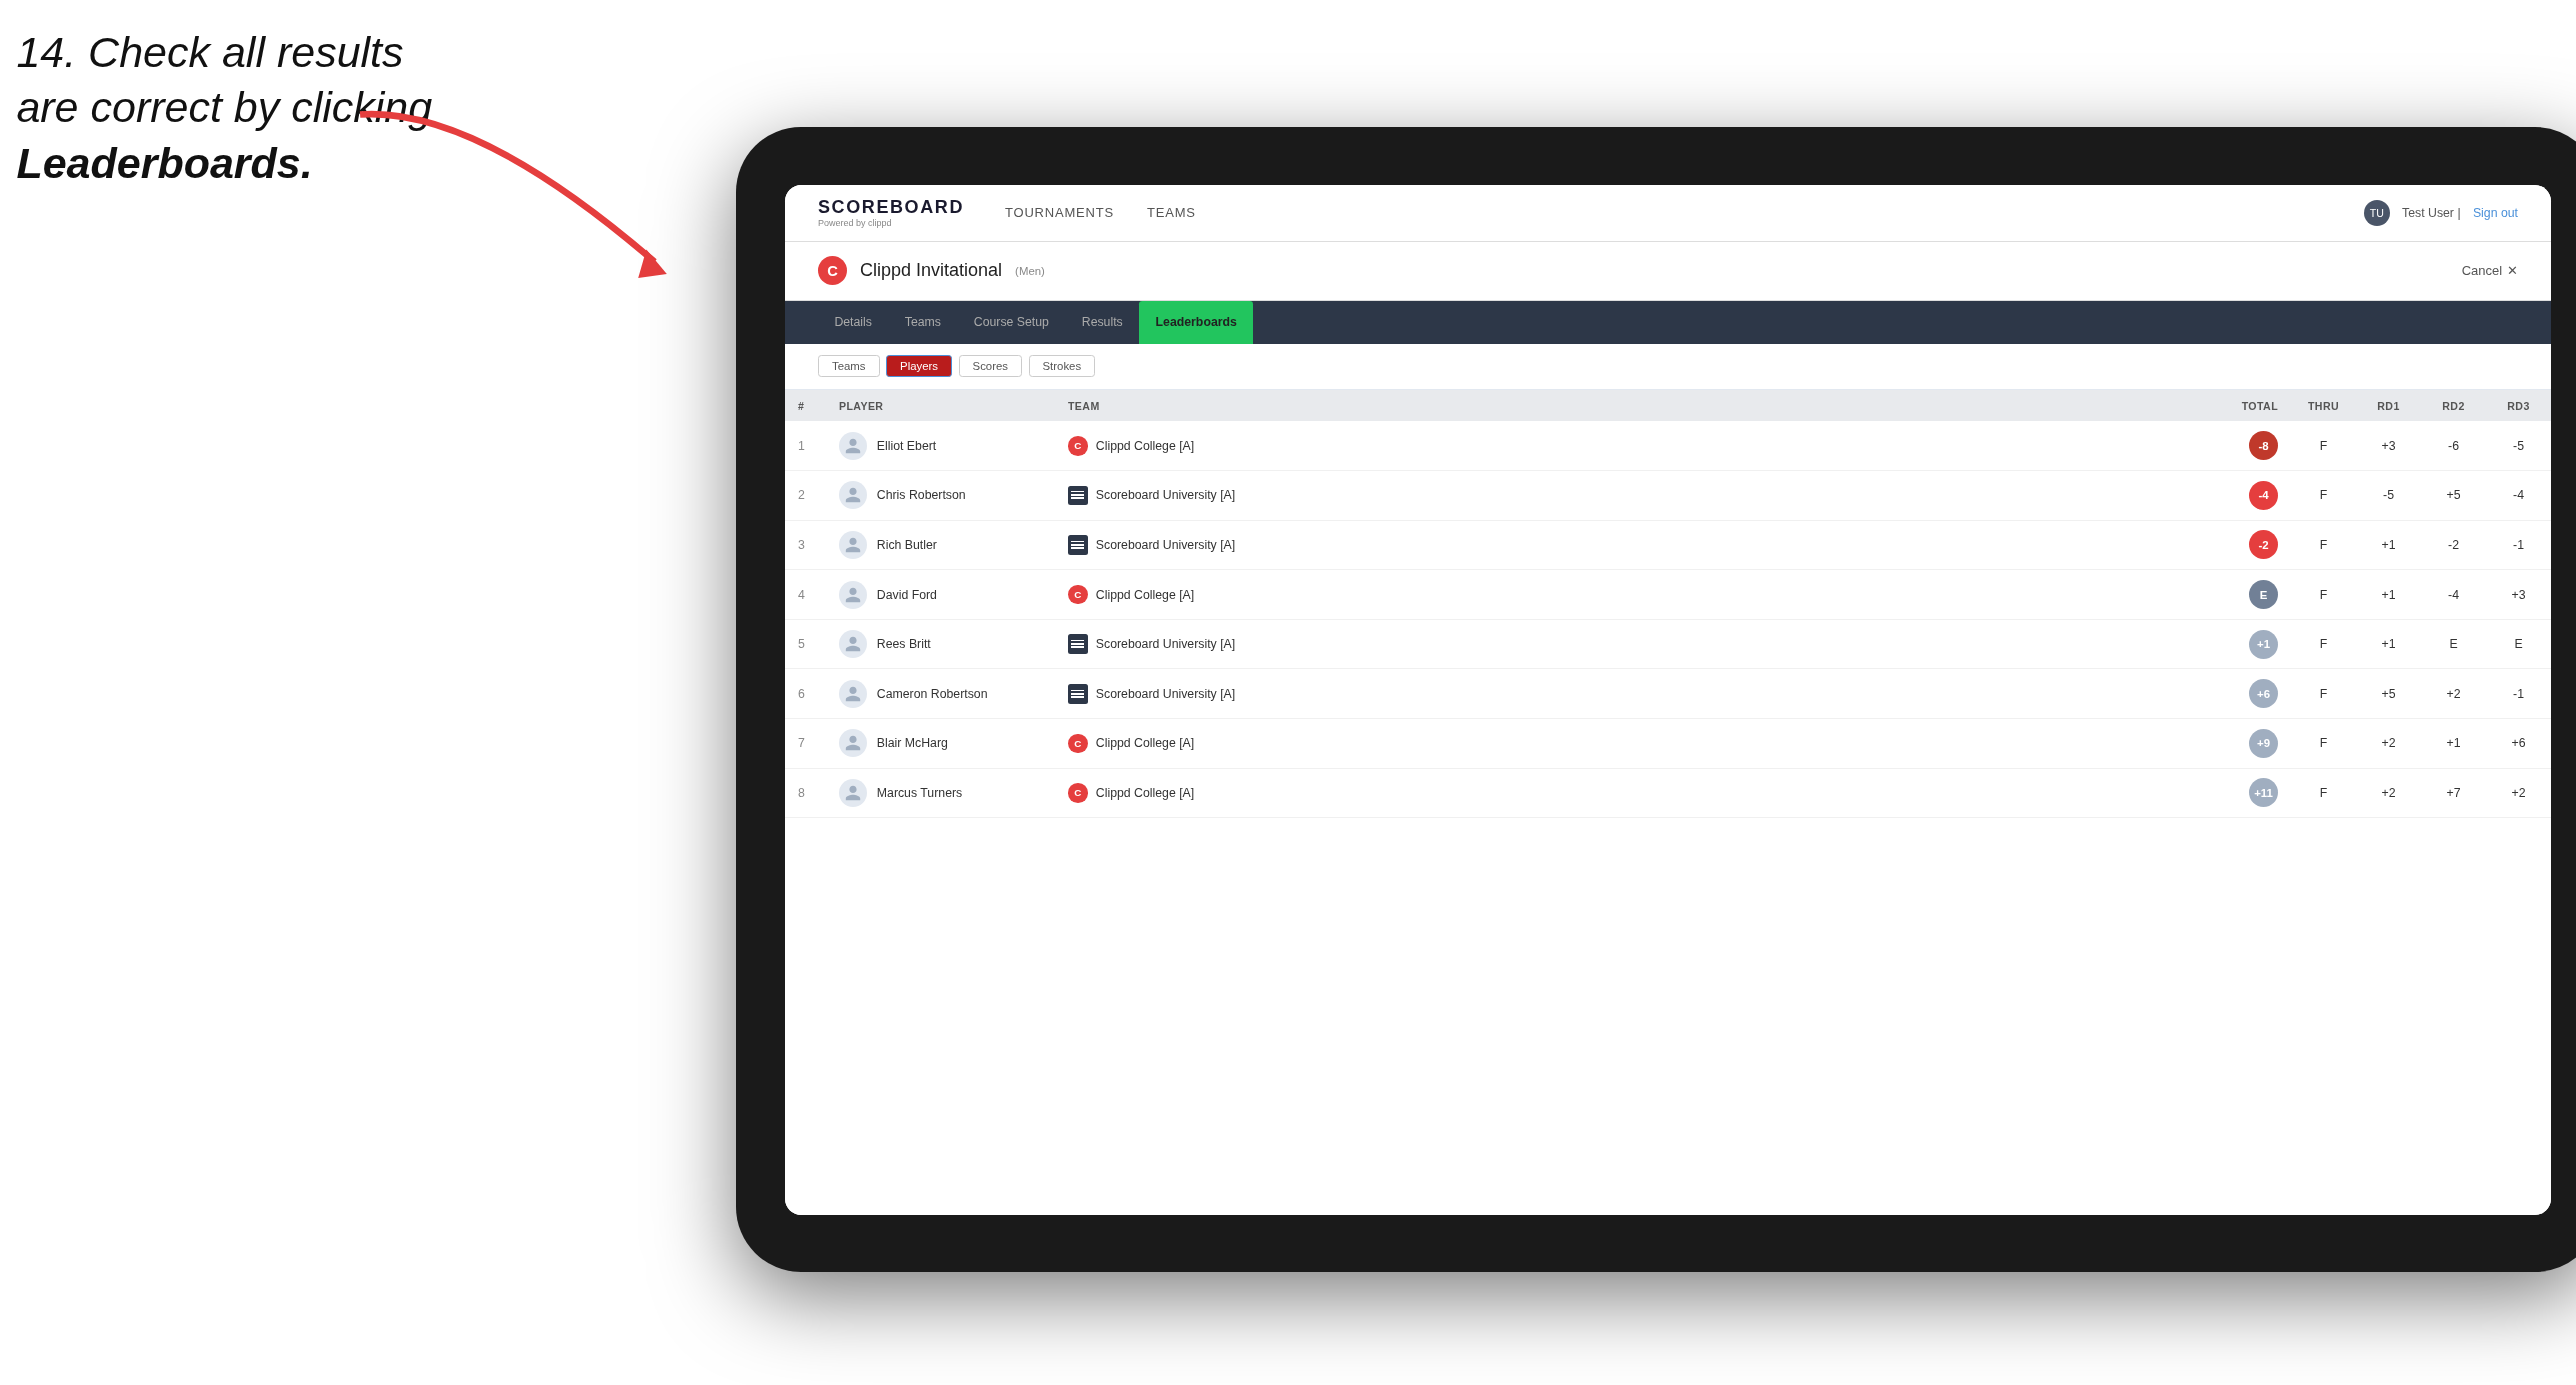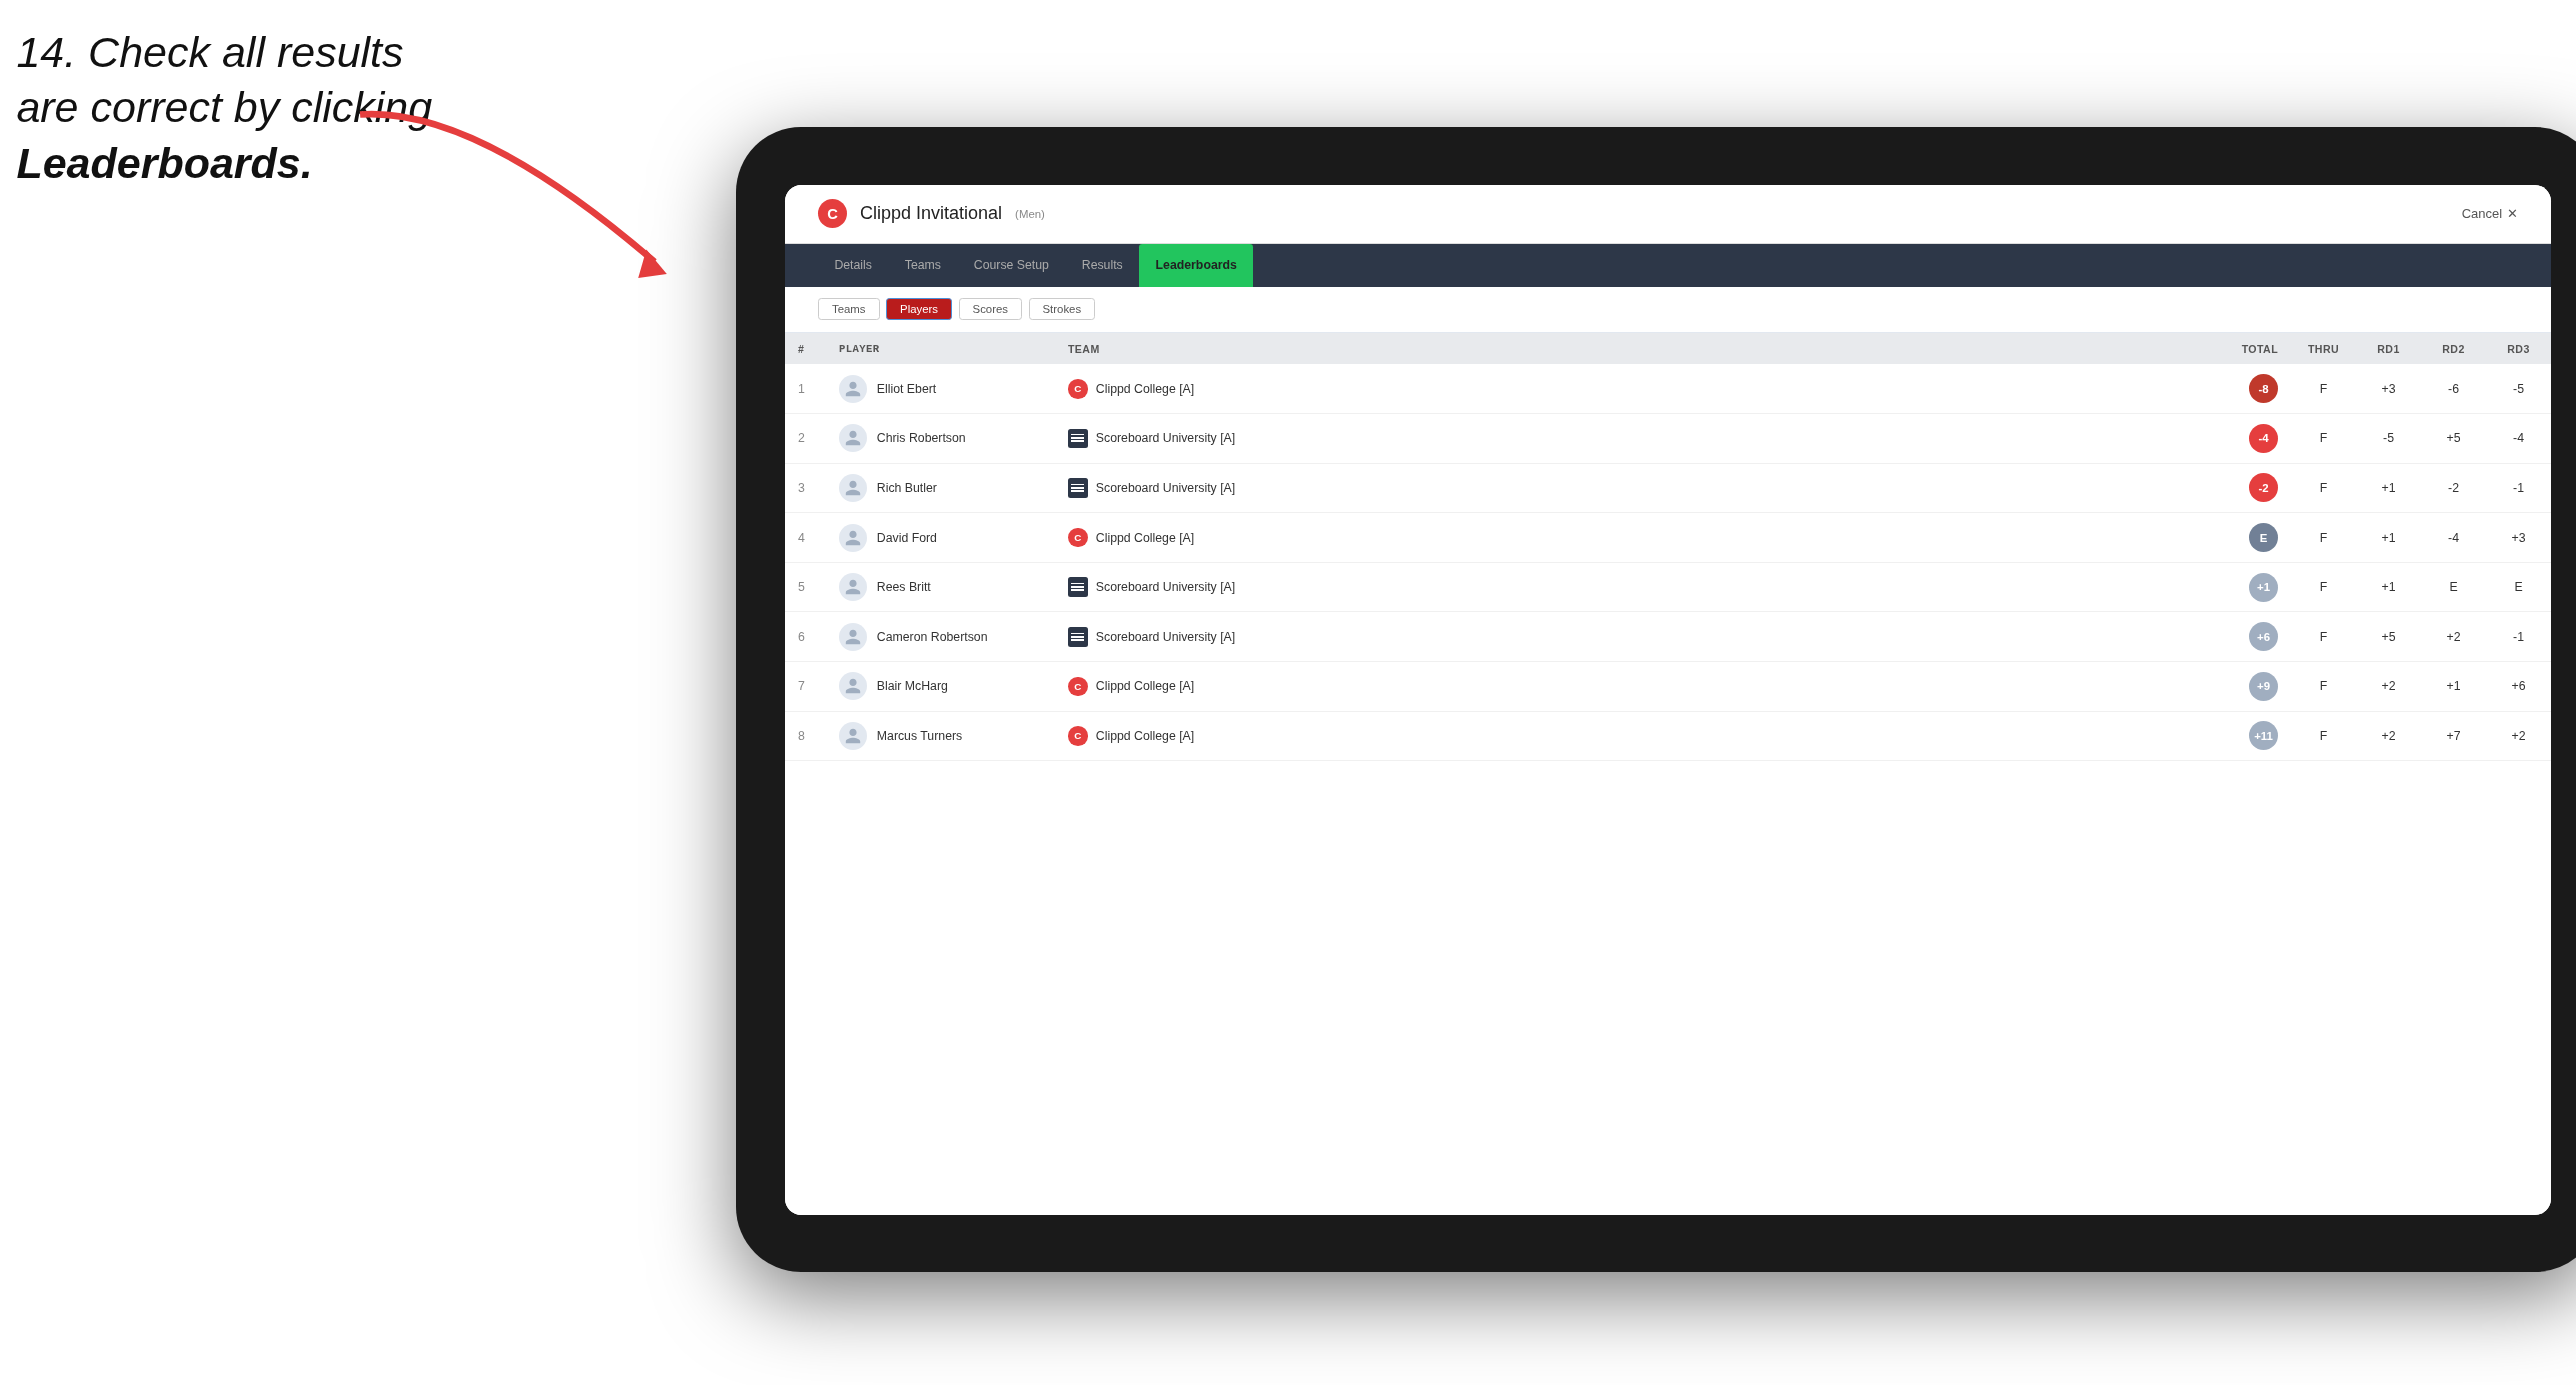--- a/index.html
+++ b/index.html
@@ -368,20 +368,35 @@
 </div>
 
 <svg class="arrow-svg" viewBox="0 0 500 260" fill="none" xmlns="http://www.w3.org/2000/svg">
   <path d="M 60 20 Q 200 10 420 200" stroke="#e53e3e" stroke-width="8" fill="none"></path>
   <polygon points="410,185 435,215 400,220" fill="#e53e3e"></polygon>
 </svg>
 
 <div class="tablet-frame">
   <div class="tablet-screen">
 
+    <div class="app-navbar">
+      <div class="logo-area">
+        <span class="logo-text">SCOREBOARD</span>
+        <span class="logo-sub">Powered by clippd</span>
+      </div>
+      <div class="nav-items">
+        <span class="nav-item">TOURNAMENTS</span>
+        <span class="nav-item">TEAMS</span>
+      </div>
+      <div class="nav-right">
+        <div class="user-avatar-small">TU</div>
+        <span>Test User |</span>
+        <span style="cursor:pointer;color:#4a90d9;">Sign out</span>
+      </div>
+    </div>
 
     <div class="tournament-header">
       <div class="tournament-logo">C</div>
       <span class="tournament-title">Clippd Invitational</span>
       <span class="tournament-badge">(Men)</span>
       <div class="cancel-btn">
         <span>Cancel</span>
         <span>✕</span>
       </div>
     </div>
@@ -399,21 +414,21 @@
       <button class="filter-btn active">Players</button>
       <button class="filter-btn">Scores</button>
       <button class="filter-btn">Strokes</button>
     </div>
 
     <div class="table-container">
       <table>
         <thead>
           <tr>
             <th style="width:41px;">#</th>
-            <th style="width:229px;font-family:Liberation Mono, monospace;">PLAYER</th>
+            <th style="width:229px;">PLAYER</th>
             <th>TEAM</th>
             <th class="right" style="width:82px;">TOTAL</th>
             <th class="center" style="width:65px;">THRU</th>
             <th class="center" style="width:65px;">RD1</th>
             <th class="center" style="width:65px;">RD2</th>
             <th class="center" style="width:65px;">RD3</th>
           </tr>
         </thead>
         <tbody id="table-body">
         <tr>

